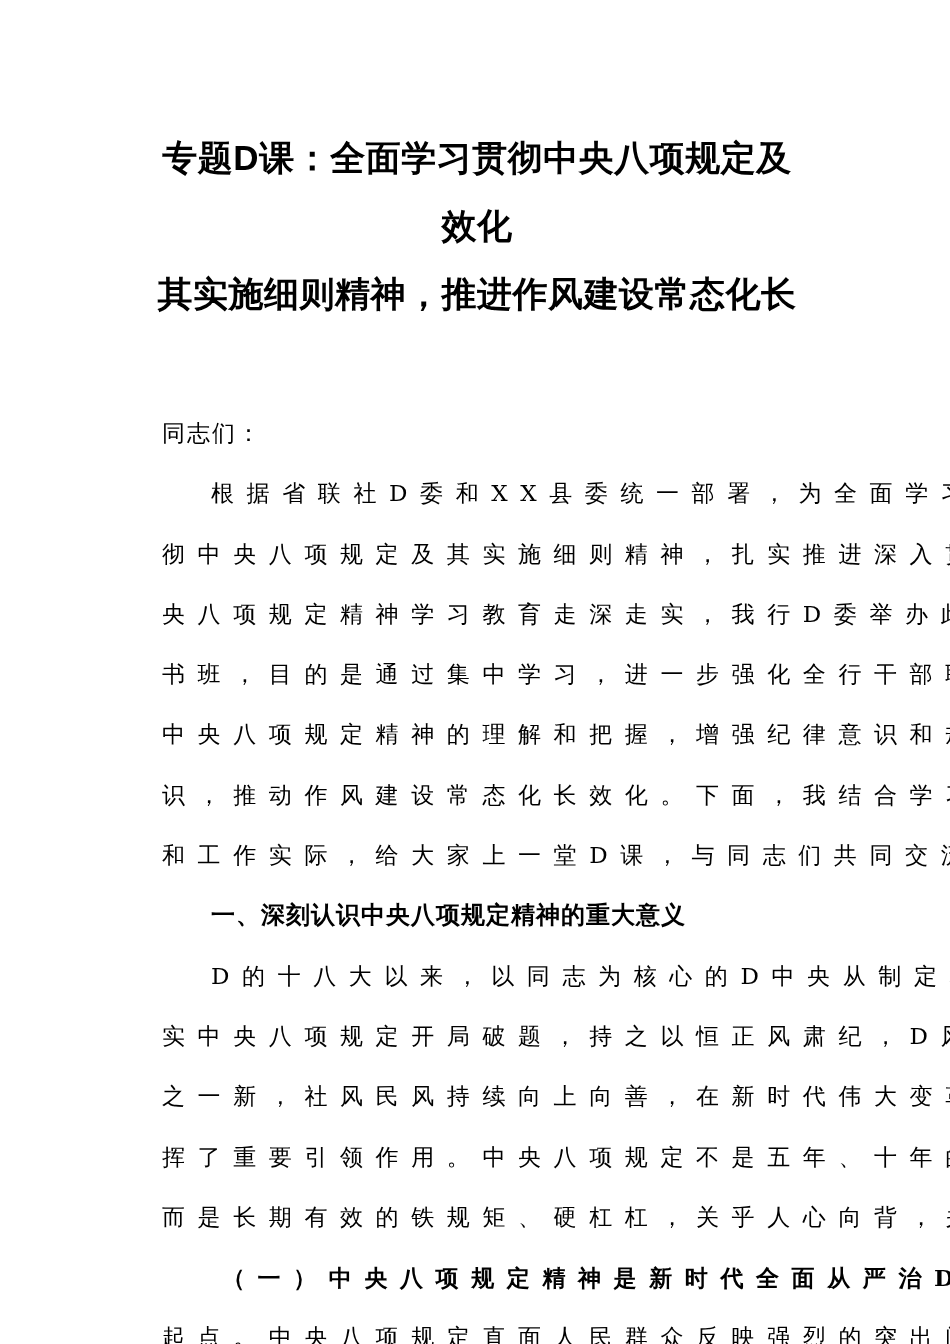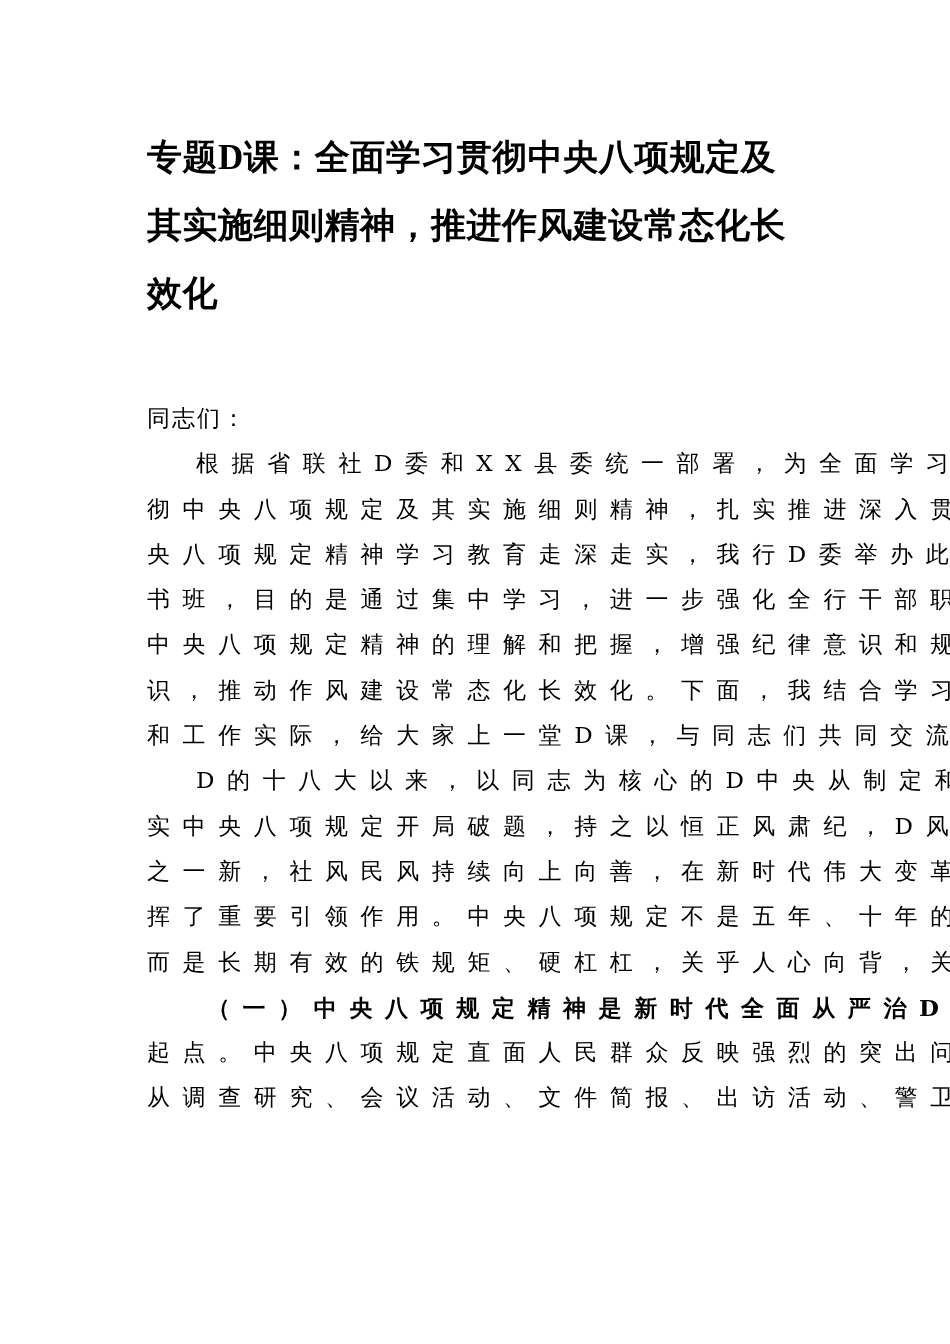--- a/index.html
+++ b/index.html
@@ -19,40 +19,41 @@
       position: absolute;
       left: 147px;
       top: 0;
       width: 660px;
     }
     .title {
       position: absolute;
       left: 0;
       top: 124px;
       width: 660px;
-      font-family: Liberation Serif, serif;
+      text-align: center;
+      font-family: Liberation Sans, sans-serif;
       font-weight: bold;
       font-size: 35px;
       line-height: 68px;
       letter-spacing: 0.5px;
       margin: 0;
     }
     .title .line { display: block; white-space: nowrap; }
     .body {
       position: absolute;
       left: 0;
       top: 396px;
       width: 660px;
     }
     .line-block {
       font-size: 23px;
       line-height: 45.3px;
       letter-spacing: 12.6px;
       white-space: nowrap;
-      margin: 0;
+      margin: 15px;
     }
     .heading-1 {
       font-family: "DejaVu Sans", "Liberation Sans", sans-serif;
       font-weight: bold;
       letter-spacing: 1px;
       font-size: 24px;
     }
     .sub-heading {
       font-weight: bold;
     }
@@ -60,38 +61,39 @@
     .indent-sm { padding-left: 60px; }
     .salutation { letter-spacing: 2px; }
   </style>
 </head>
 <body>
 
 <div class="page">
 
   <h1 class="title">
     <span class="line">专题D课：全面学习贯彻中央八项规定及</span>
+    <span class="line">效化</span>
     <span class="line">其实施细则精神，推进作风建设常态化长</span>
-    <span class="line">效化</span>
   </h1>
 
   <div class="body">
 
     <p class="line-block salutation">同志们：</p>
 
     <div>
       <p class="line-block indent">根据省联社D委和XX县委统一部署，为全面学习贯</p>
       <p class="line-block">彻中央八项规定及其实施细则精神，扎实推进深入贯彻中</p>
       <p class="line-block">央八项规定精神学习教育走深走实，我行D委举办此次读</p>
       <p class="line-block">书班，目的是通过集中学习，进一步强化全行干部职工对</p>
       <p class="line-block">中央八项规定精神的理解和把握，增强纪律意识和规矩意</p>
       <p class="line-block">识，推动作风建设常态化长效化。下面，我结合学习内容</p>
       <p class="line-block">和工作实际，给大家上一堂D课，与同志们共同交流。</p>
     </div>
 
+    <p class="line-block heading-1 indent">一、深刻认识中央八项规定精神的重大意义</p>
 
     <div>
       <p class="line-block indent">D的十八大以来，以同志为核心的D中央从制定和落</p>
       <p class="line-block">实中央八项规定开局破题，持之以恒正风肃纪，D风政风为</p>
       <p class="line-block">之一新，社风民风持续向上向善，在新时代伟大变革中发</p>
       <p class="line-block">挥了重要引领作用。中央八项规定不是五年、十年的规定</p>
       <p class="line-block">而是长期有效的铁规矩、硬杠杠，关乎人心向背，关乎D</p>
     </div>
 
     <div>

